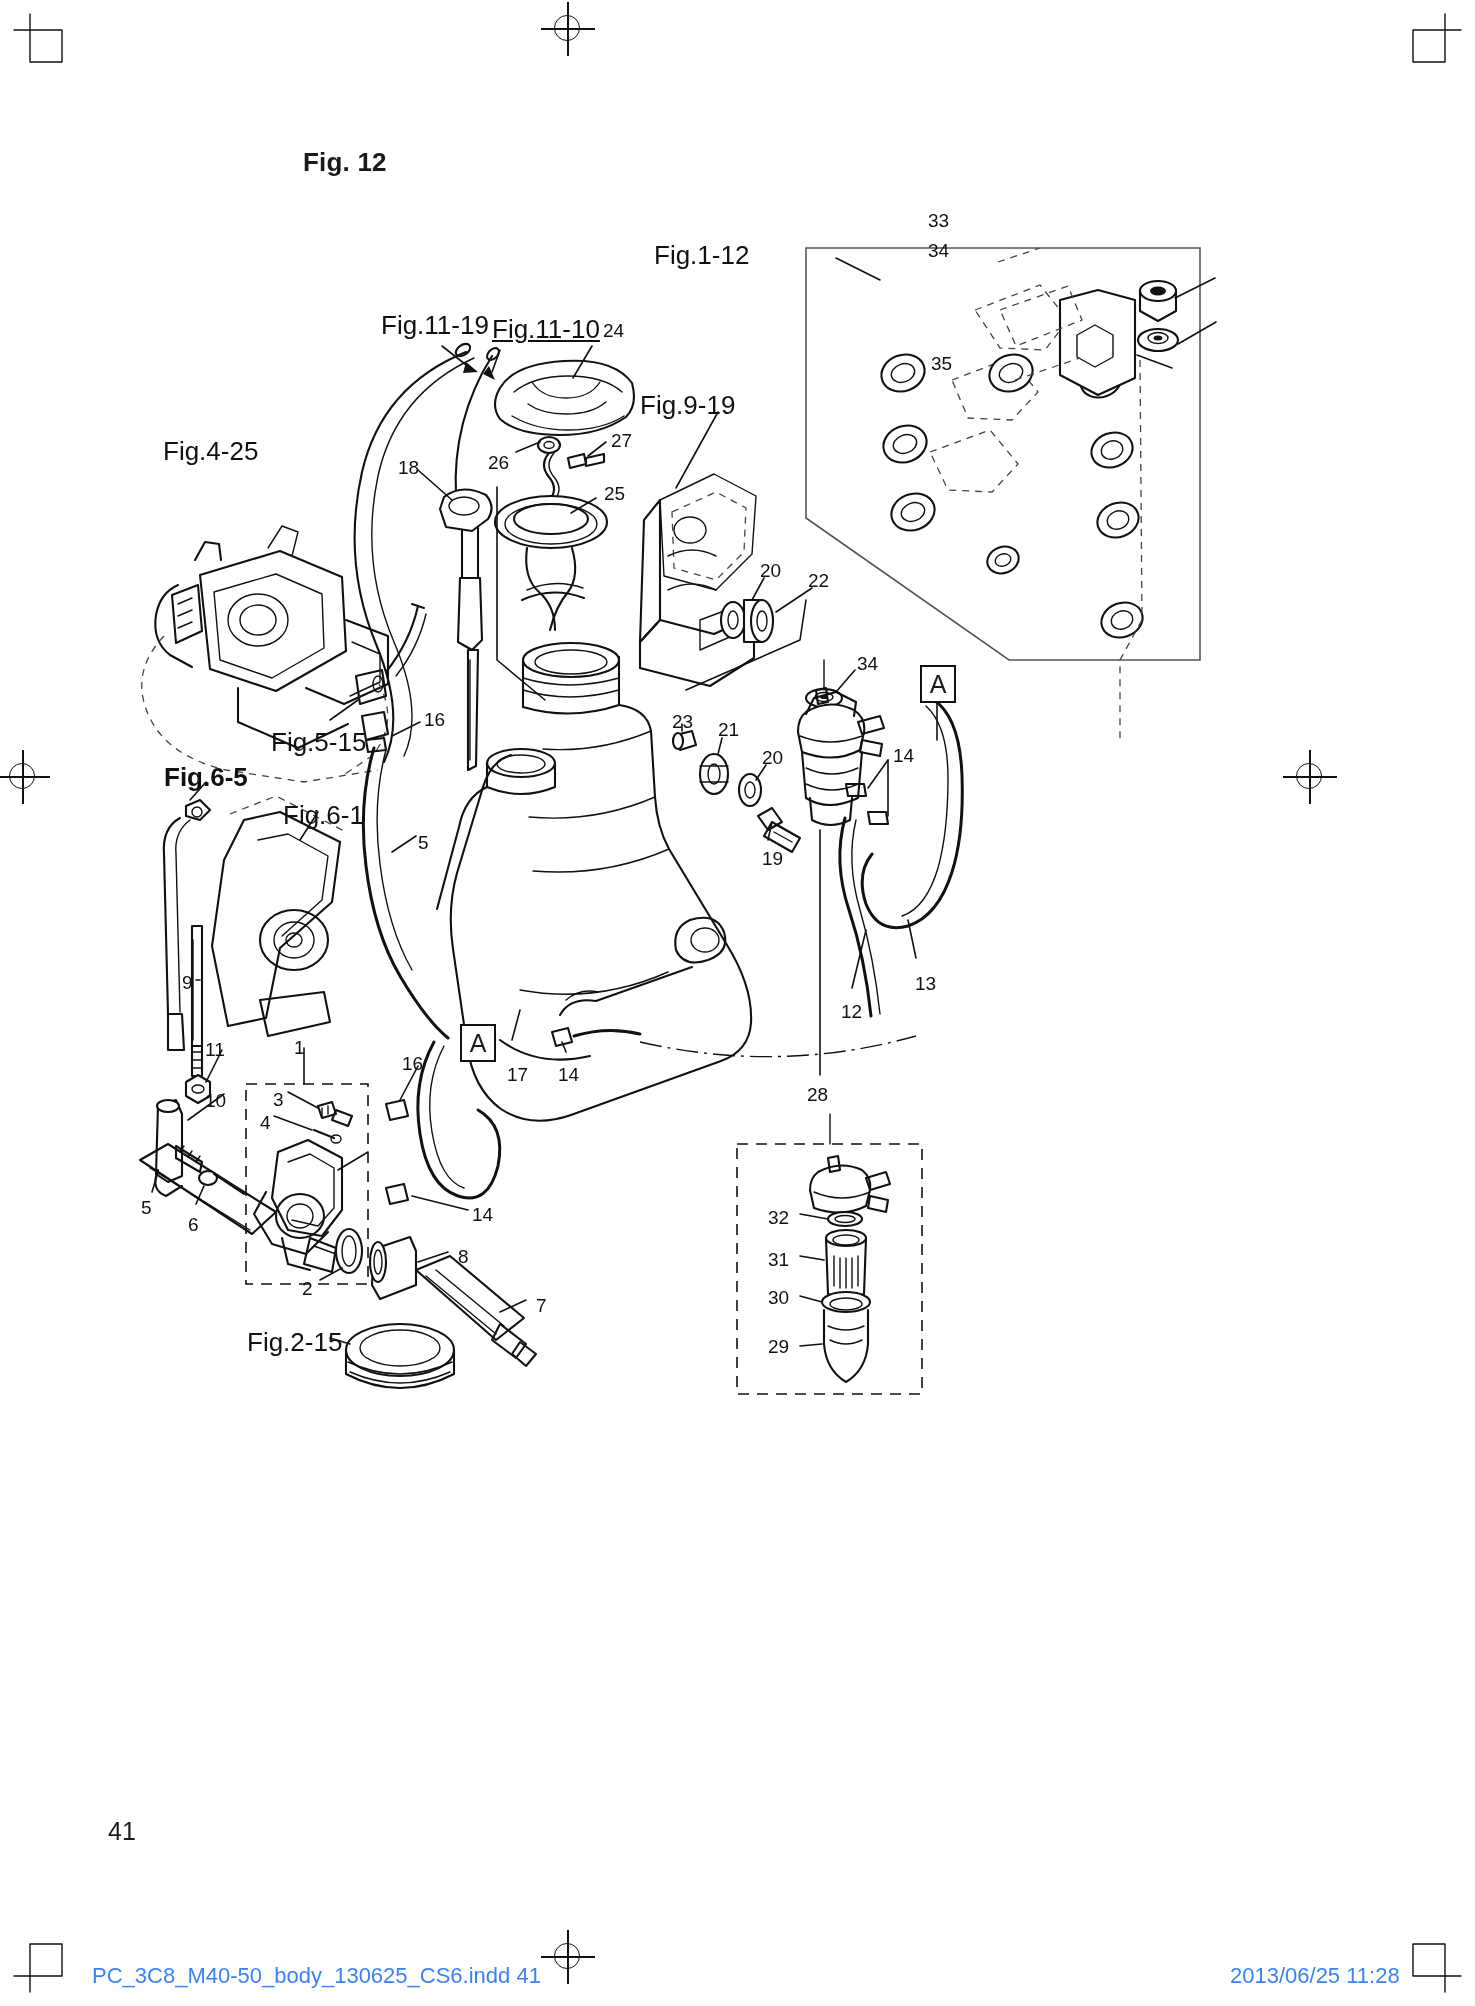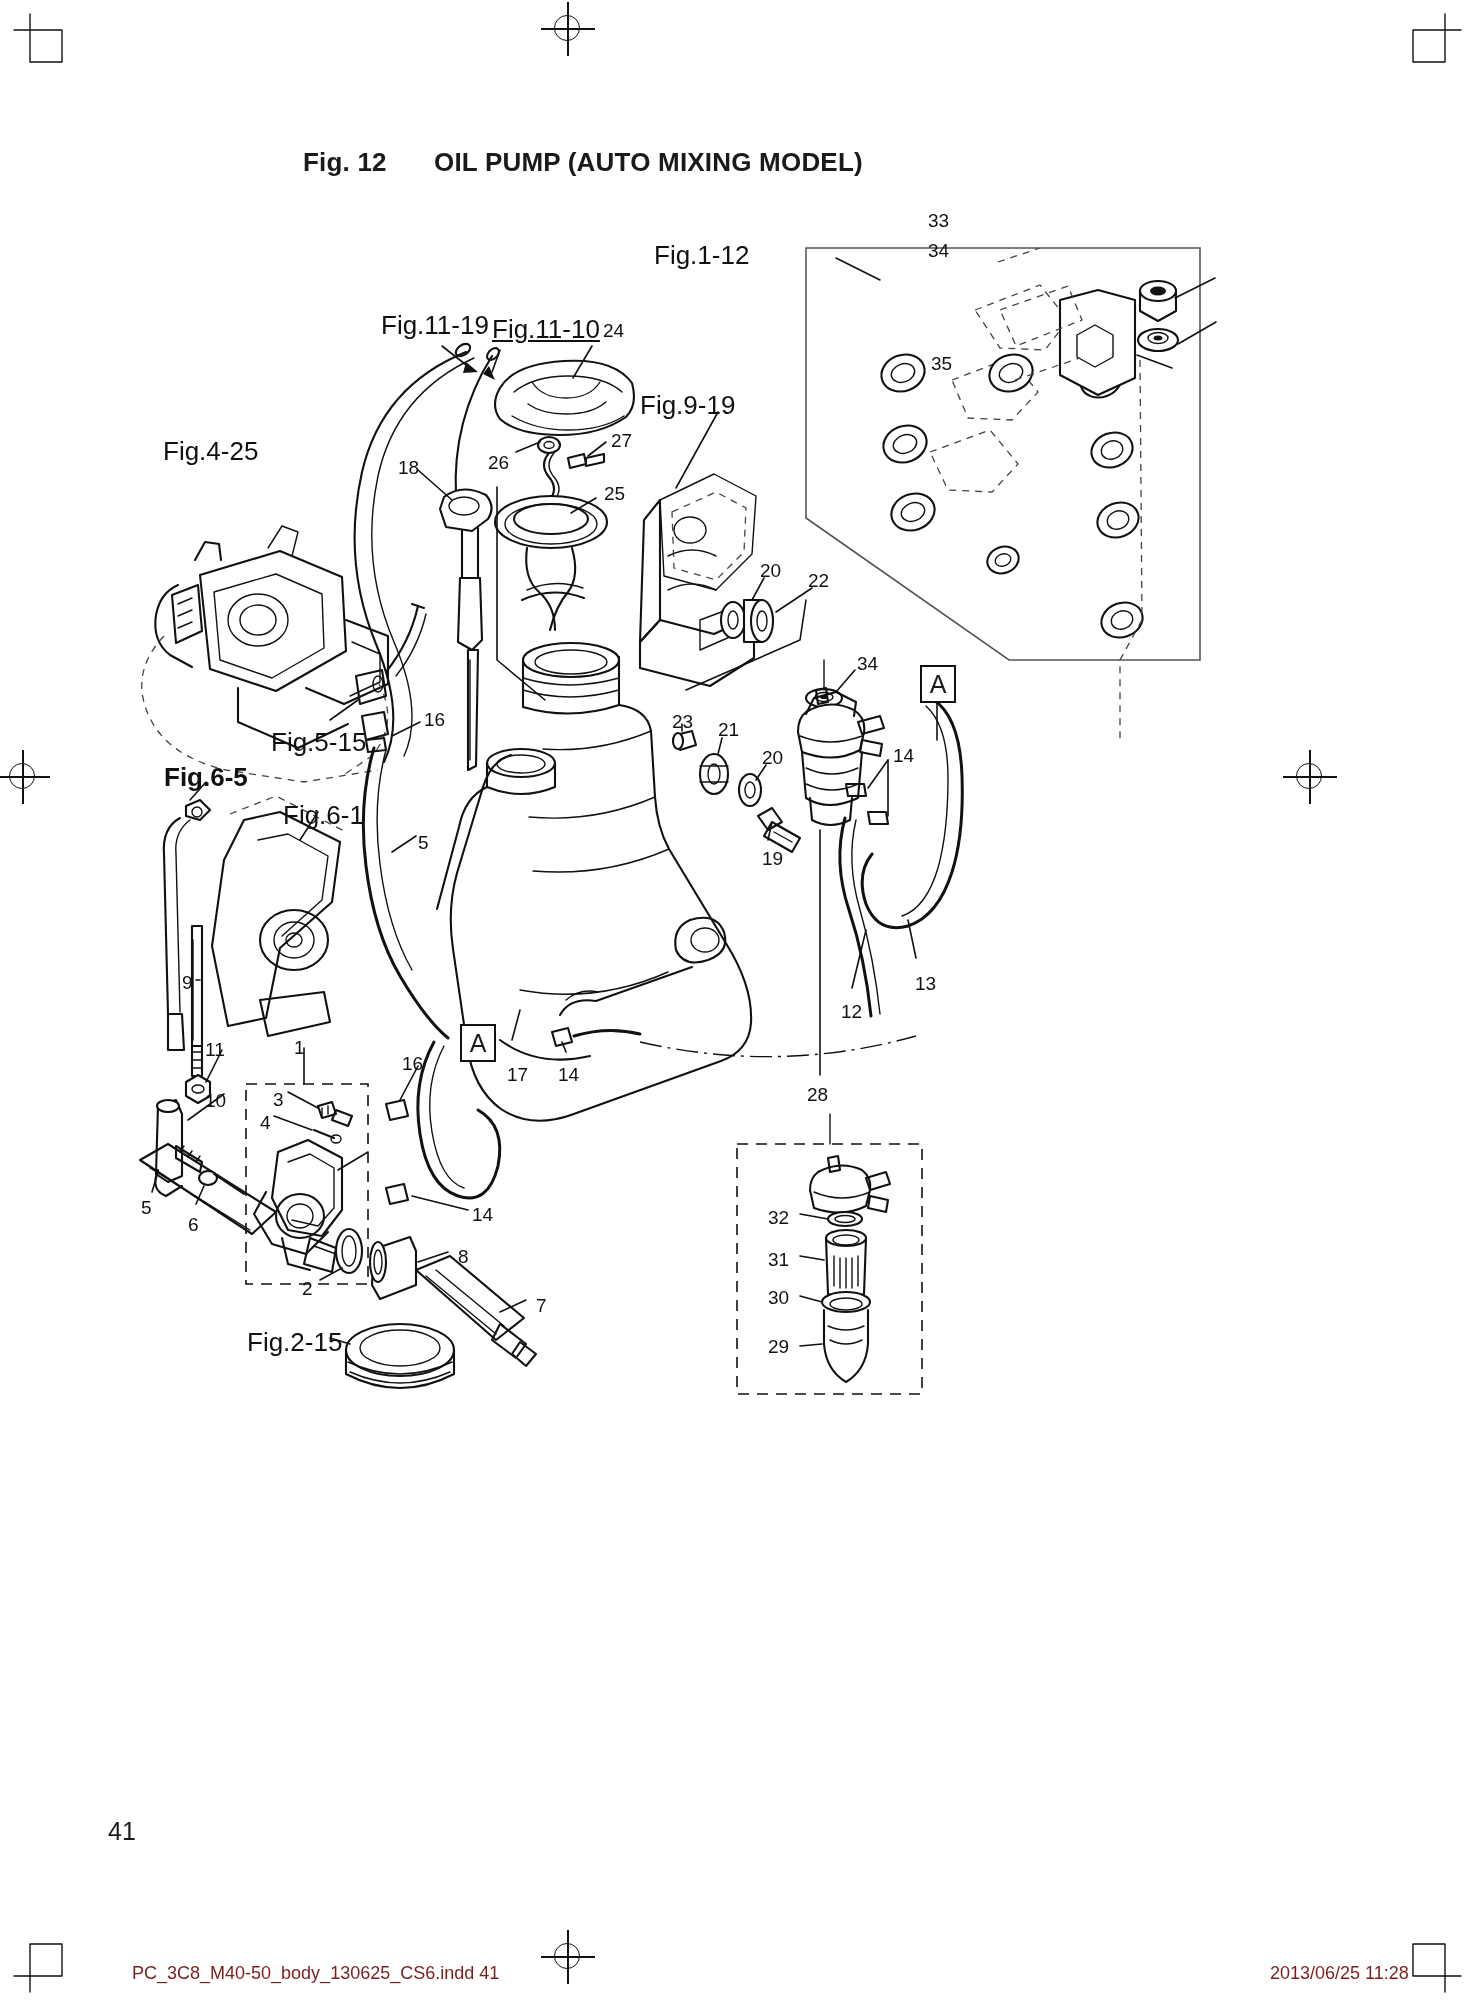--- a/index.html
+++ b/index.html
@@ -88,24 +88,23 @@
     background: #fff;
   }
 
   .page-num {
     position: absolute;
     font-size: 25px;
   }
 
   .footer-text {
     position: absolute;
-    font-size: 18px;
-    color: #7f1d1d;
+    font-size: 22px;
+    color: #3b82f6;
     white-space: nowrap;
-    margin-left: 40px;
   }
 
   
   #art {
     position: absolute;
     left: 0; top: 0;
     width: 1475px;
     height: 2006px;
     pointer-events: none;
   }
@@ -575,21 +574,20 @@
       <div class="h"></div>
       <div class="c"></div>
   </div>
   <div class="reg-mark" style="left:541px; top:1930px;">
     <div class="v"></div>
       <div class="h"></div>
       <div class="c"></div>
   </div>
 
   <div class="fig-label" style="left:303px; top:147px; font-size:26px;">Fig. 12</div>
-  <div class="fig-title" style="left:434px; top:147px; font-size:26px;">OIL PUMP (AUTO MIXING MODEL)</div>
 
   <div class="boxed-a" style="left:920px; top:665px;">A</div>
   <div class="boxed-a" style="left:460px; top:1024px;">A</div>
 
   <div id="ref-layer">
       <div class="callout ref" style="left: 654px; top: 240px;">Fig.1-12</div>
       <div class="callout ref" style="left: 381px; top: 310px;">Fig.11-19</div>
       <div class="callout ref" style="left: 492px; top: 314px; text-decoration: underline;">Fig.11-10</div>
       <div class="callout ref" style="left: 640px; top: 390px;">Fig.9-19</div>
       <div class="callout ref" style="left: 163px; top: 436px;">Fig.4-25</div>

